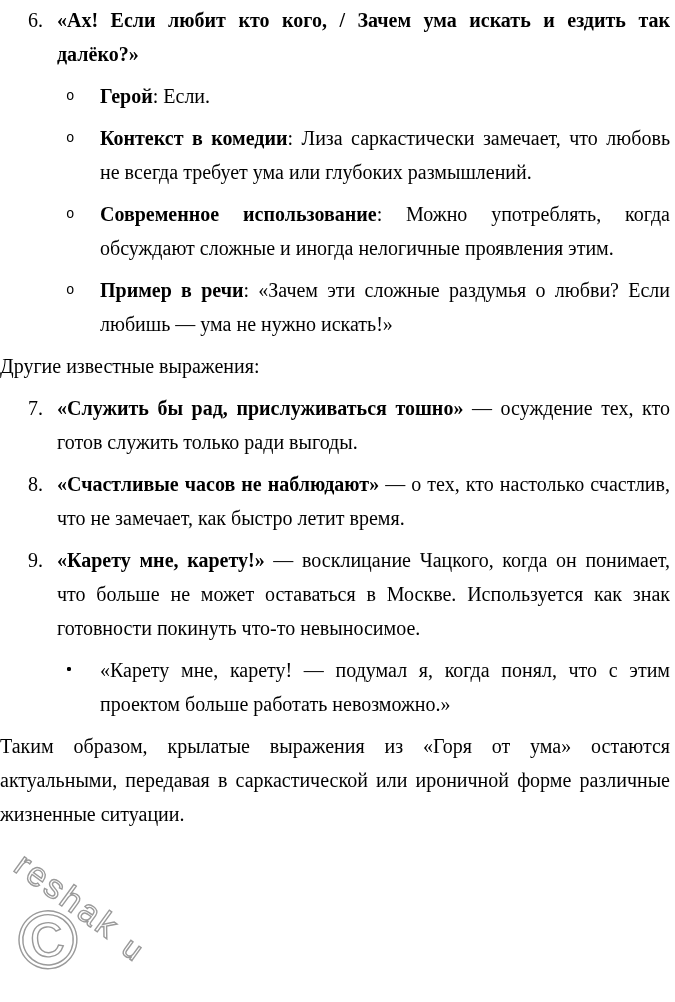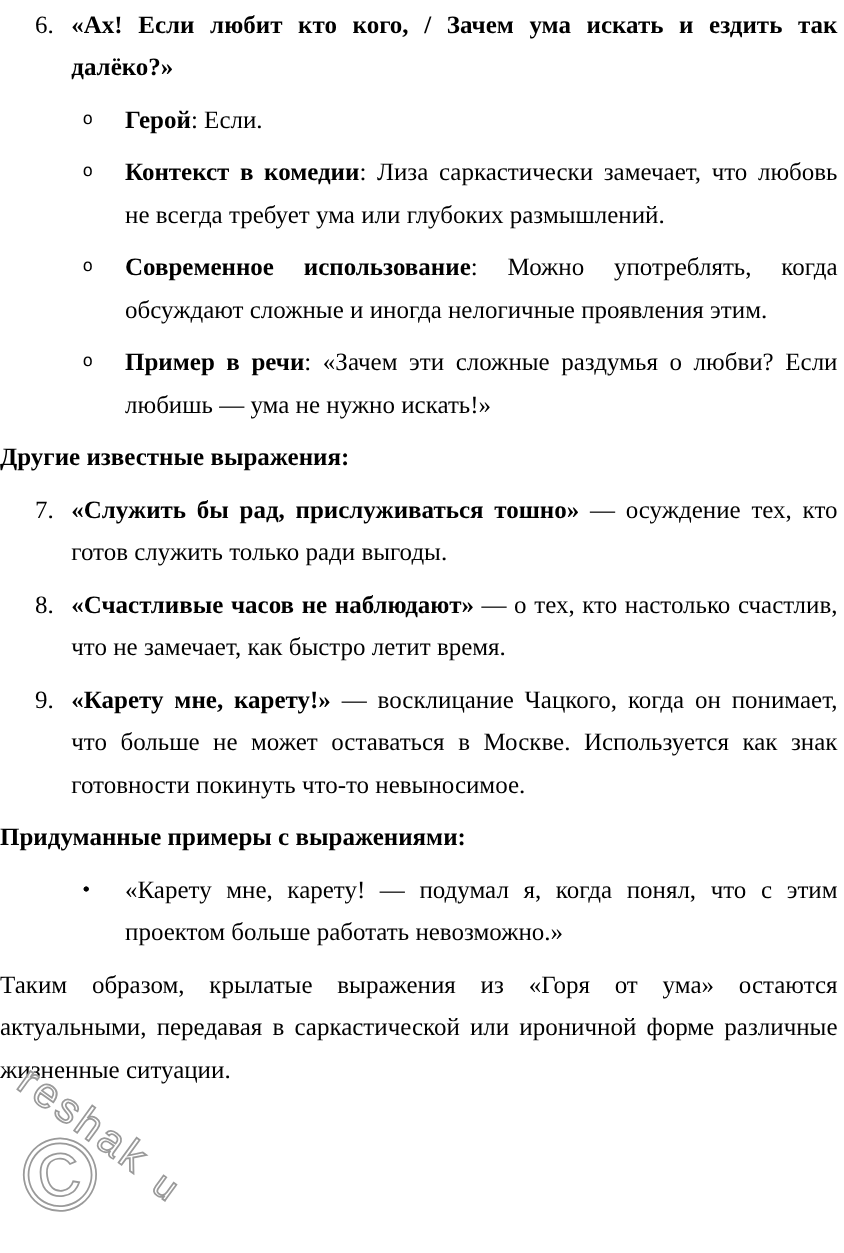--- a/index.html
+++ b/index.html
@@ -56,21 +56,21 @@
     text-align: justify;
   }
   .bullet-item .marker {
     position: absolute;
     left: 66px;
     top: 0;
     font-size: 17px;
     line-height: 34px;
   }
   .heading {
-    font-weight: bold;
+    font-weight: normal;
     margin: 0 0 8px 0;
     padding-right: 5px;
   }
   .para {
     margin: 0 0 8px 0;
     padding-right: 5px;
     text-align: justify;
   }
   b { font-weight: bold; }
   .watermark {
@@ -127,21 +127,20 @@
     <span class="num">8.</span>
     <b>«Счастливые часов не наблюдают»</b><span> — о тех, кто настолько счастлив, что не замечает, как быстро летит время.</span>
   </div>
 
   <div class="num-item">
     <span class="num">9.</span>
     <b>«Карету мне, карету!»</b><span> — восклицание Чацкого, когда он понимает, что больше не может оставаться в Москве. Используется как знак готовности покинуть что-то невыносимое.</span>
   </div>
 
 
-  <div class="heading">Придуманные примеры с выражениями:</div>
 
   <div class="bullet-item">
     <span class="marker">•</span>
   </div>
 
   <div class="bullet-item">
     <span class="marker">•</span>
     <span>«Карету мне, карету! — подумал я, когда понял, что с этим проектом больше работать невозможно.»</span>
   </div>
 

